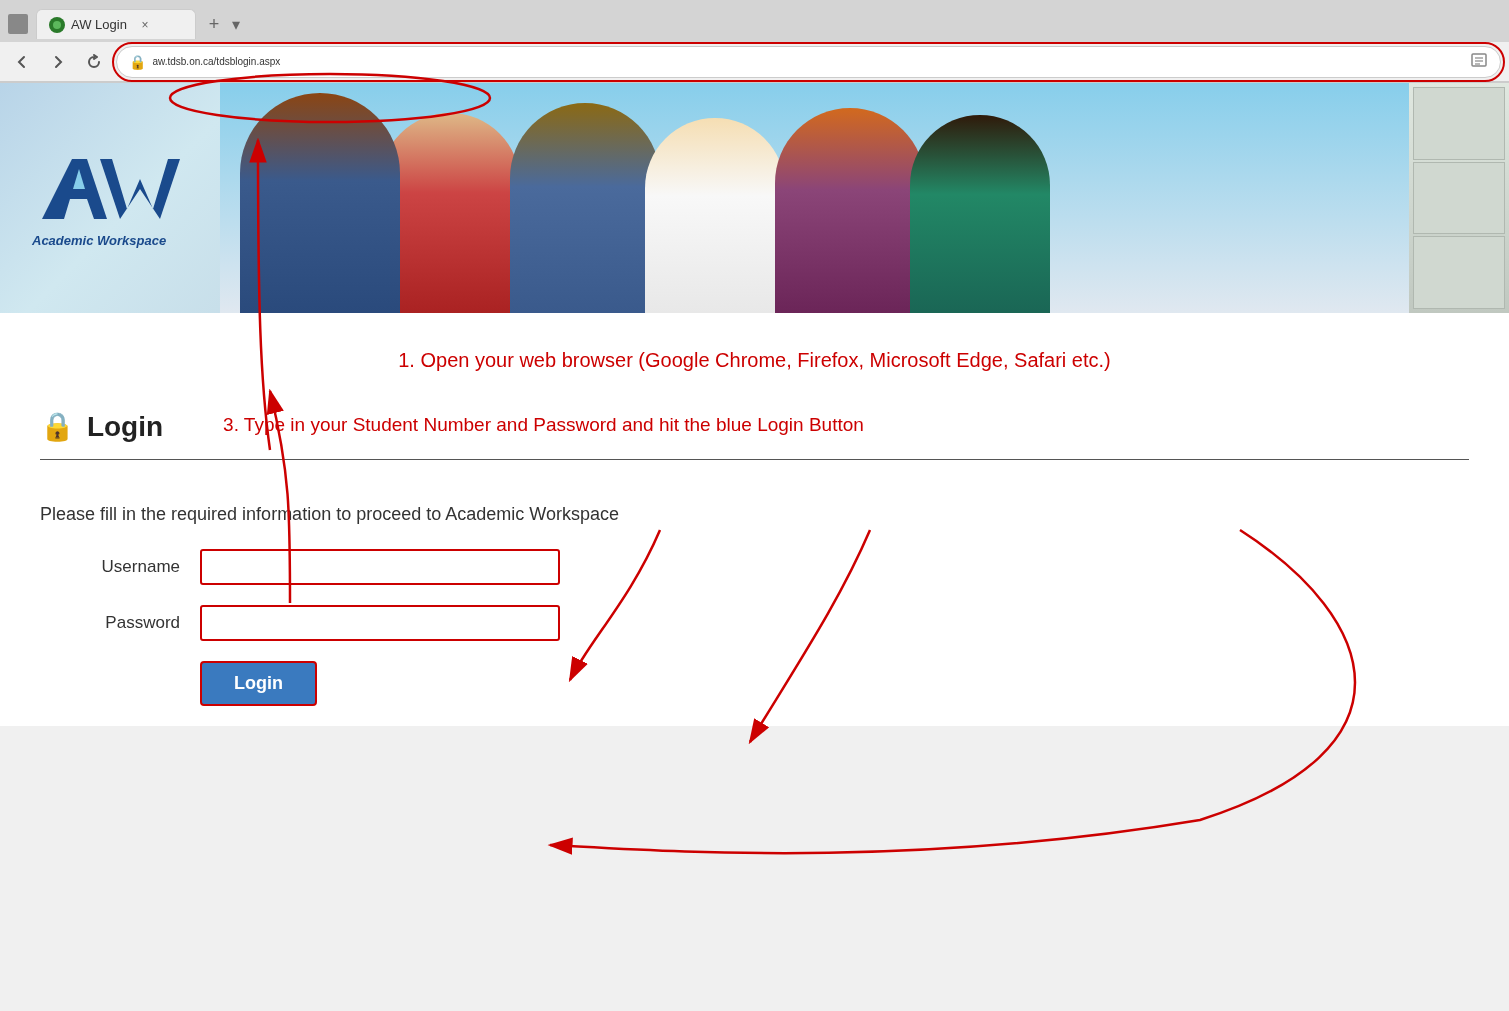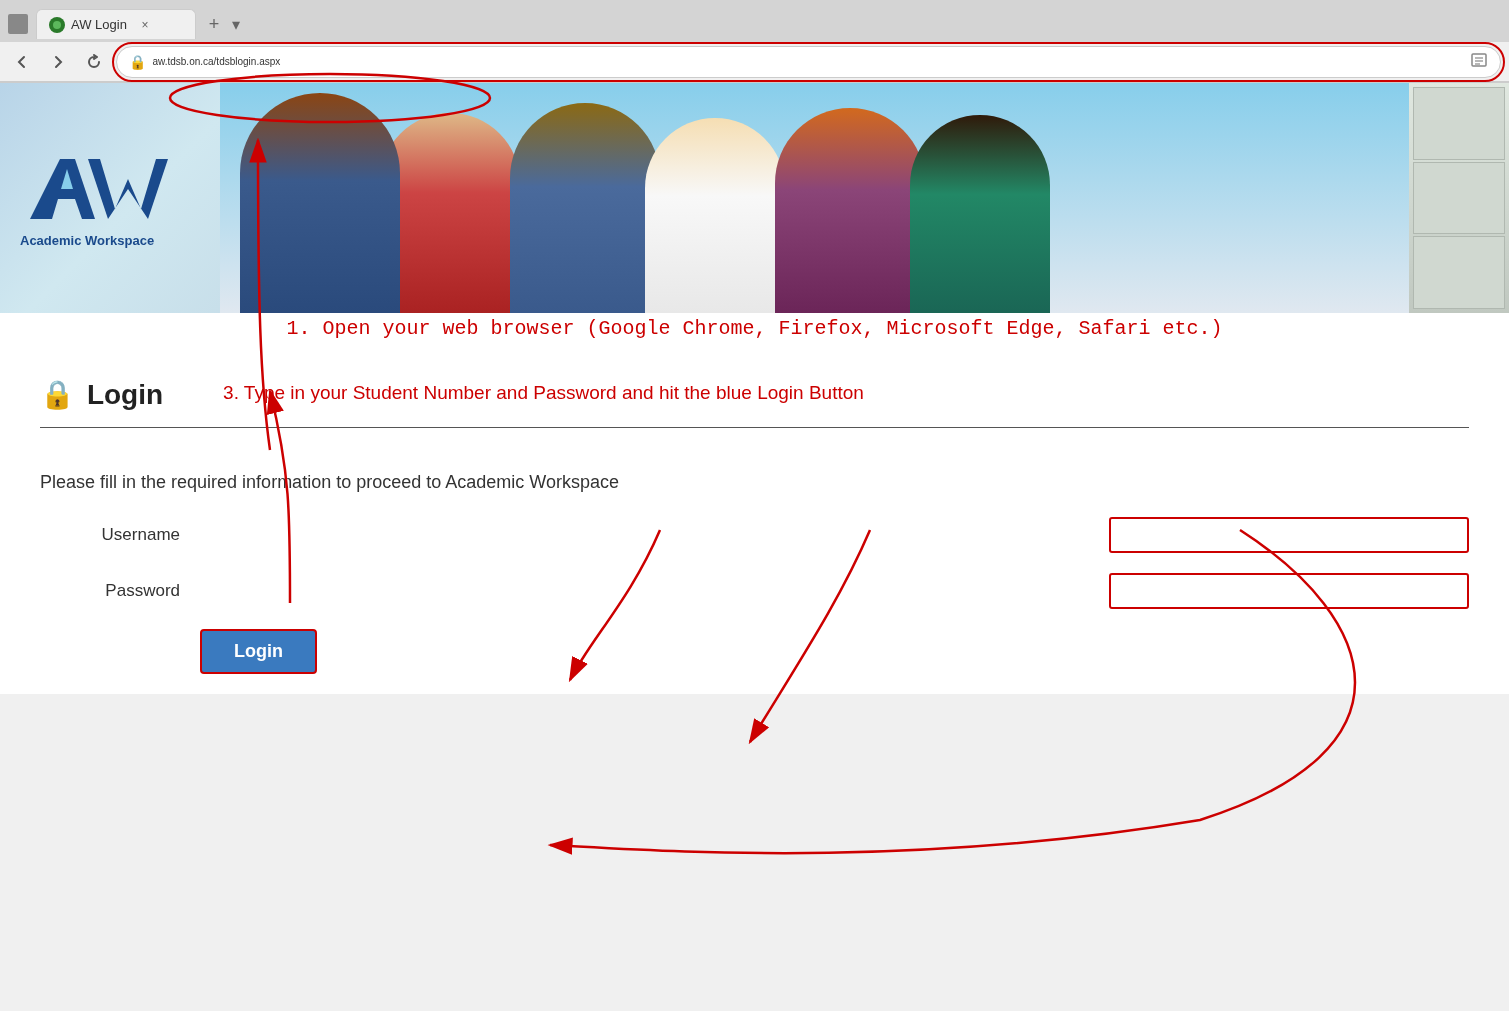--- a/index.html
+++ b/index.html
@@ -125,41 +125,41 @@
       height: 230px;
       overflow: hidden;
     }
     .hero-left {
       position: absolute;
       left: 0; top: 0;
       width: 280px; height: 100%;
       background: linear-gradient(135deg, #b8d4e8 0%, #d0e8f0 50%, #c5dce8 100%);
       display: flex; flex-direction: column;
       align-items: flex-start; justify-content: center;
-      padding: 20px;
+      padding: 32px;
+      font-style: italic;
     }
     .aw-logo-sub {
       font-size: 13px;
       color: #1a4a8c;
       font-weight: bold;
       margin-top: 4px;
     }
     .hero-photo {
       position: absolute;
       left: 220px; top: 0;
       right: 0; height: 100%;
       background: linear-gradient(to right, #c5dce8 0%, transparent 10%);
       overflow: hidden;
     }
 
     
     .instructions-section {
-      padding: 4px 40px 10px 40px;
+      padding: 36px 40px 10px 40px;
       position: relative;
-      font-family: Liberation Mono, monospace;
     }
     .instruction-1 {
       font-size: 20px;
       color: #cc0000;
       text-align: center;
       margin-bottom: 8px;
     }
     .instruction-2 {
       font-size: 20px;
       color: #cc0000;
@@ -199,21 +199,20 @@
     .login-description {
       font-size: 18px;
       color: #333;
       margin-bottom: 24px;
       margin-top: 44px;
     }
     .form-row {
       display: flex;
       align-items: center;
       margin-bottom: 20px;
-      justify-content: space-between;
     }
     .form-label {
       font-size: 17px;
       color: #333;
       width: 140px;
       text-align: right;
       margin-right: 20px;
     }
     .form-input {
       width: 360px;

